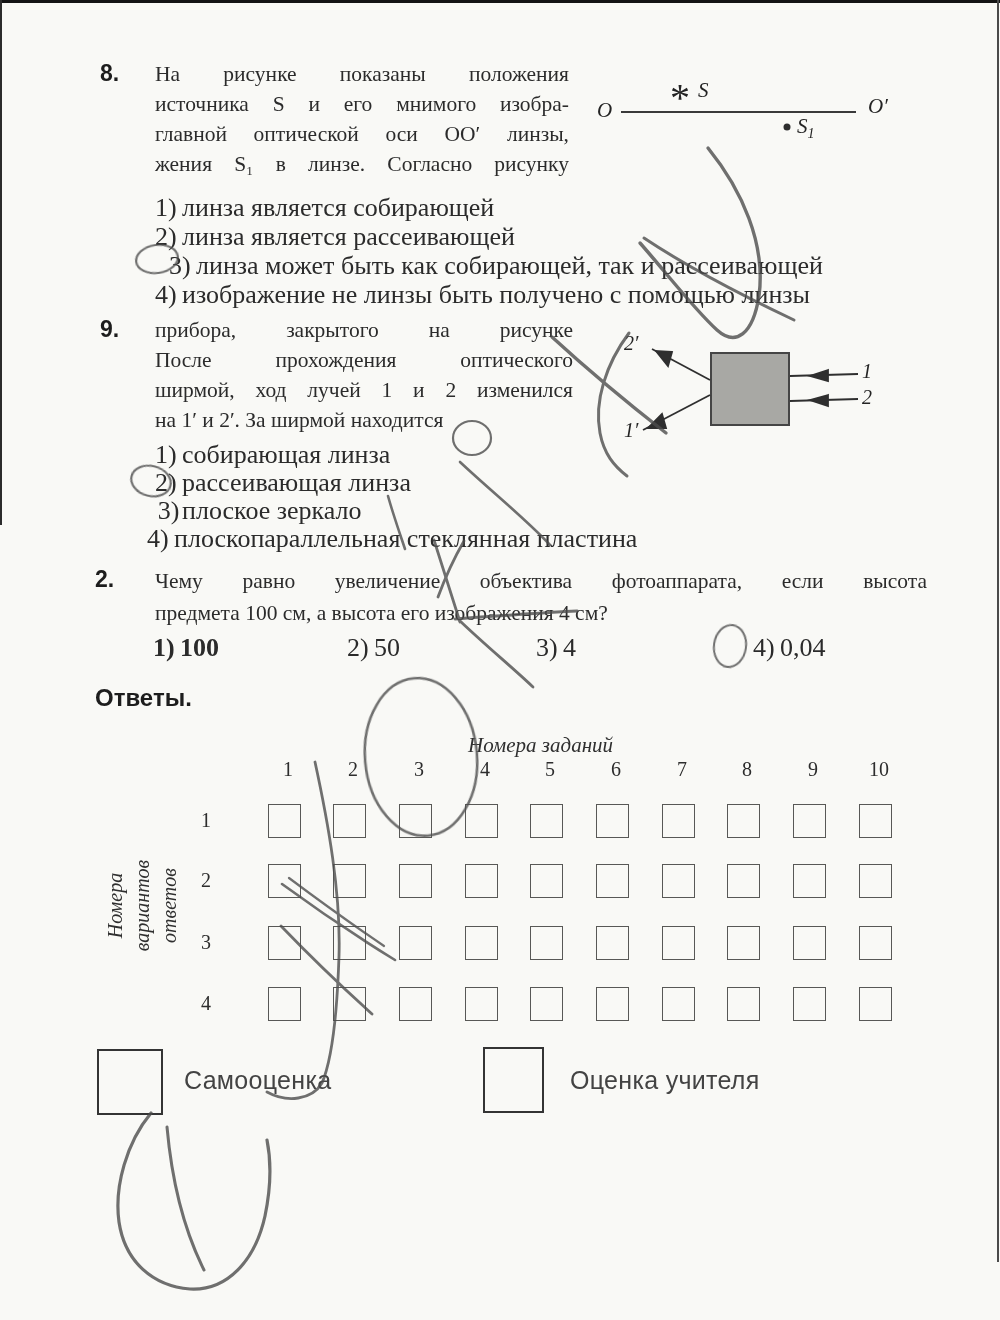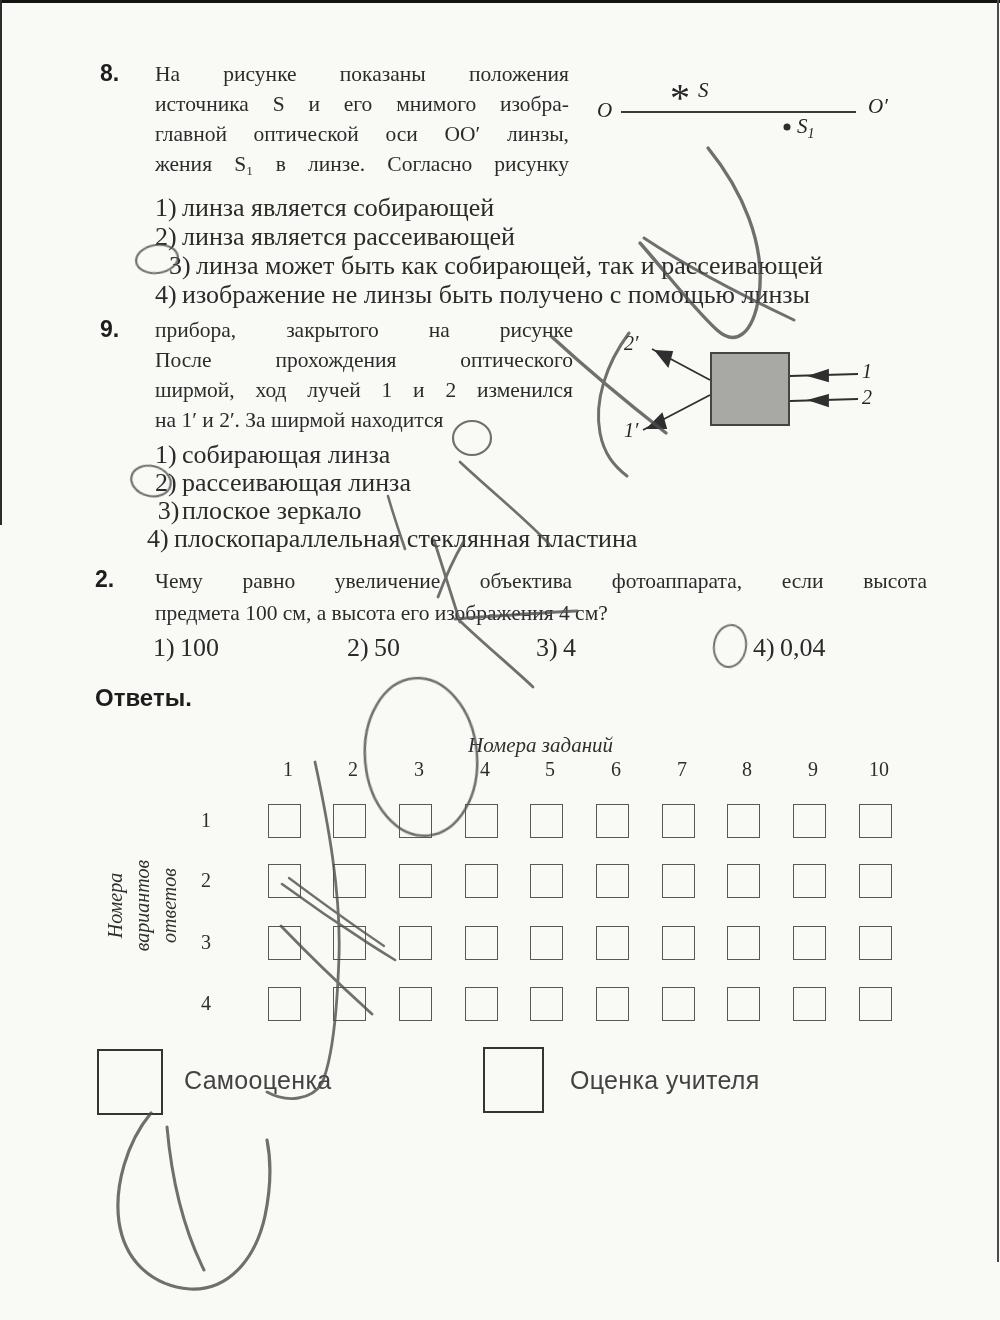--- a/index.html
+++ b/index.html
@@ -69,21 +69,21 @@
   <div class="abs opt" style="left:155px;top:440px;"><span class="onum">1)</span><span>собирающая линза</span></div>
   <div class="abs opt" style="left:155px;top:468px;"><span class="onum">2)</span><span>рассеивающая линза</span></div>
   <div class="abs opt" style="left:155px;top:496px;text-align:center;"><span class="onum">3)</span><span>плоское зеркало</span></div>
   <div class="abs opt" style="left:147px;top:524px;"><span class="onum">4)</span><span>плоскопараллельная стеклянная пластина</span></div>
 
   <div class="abs qnum" style="left:95px;top:566px;">2.</div>
   <div class="abs" style="left:155px;top:565px;width:772px;">
     <div class="jline" style="line-height:32px;">Чему равно увеличение объектива фотоаппарата, если высота</div>
     <div class="nline" style="line-height:32px;">предмета 100 см, а высота его изображения 4 см?</div>
   </div>
-  <div class="abs opt" style="left:153px;top:633px;"><span class="onum">1)</span><span>100</span></div>
+  <div class="abs opt" style="left:153px;top:633px;font-weight:bold;"><span class="onum">1)</span><span>100</span></div>
   <div class="abs opt" style="left:347px;top:633px;"><span class="onum">2)</span><span>50</span></div>
   <div class="abs opt" style="left:536px;top:633px;"><span class="onum">3)</span><span>4</span></div>
   <div class="abs opt" style="left:753px;top:633px;"><span class="onum">4)</span><span>0,04</span></div>
 
   <div class="abs heading" style="left:95px;top:684px;">Ответы.</div>
   <div class="abs gridtitle" style="left:468px;top:733px;">Номера заданий</div>
 
   <div id="col-numbers">
       <div class="abs colnum" style="left: 288px; top: 758px; transform: translateX(-50%);">1</div>
       <div class="abs colnum" style="left: 353px; top: 758px; transform: translateX(-50%);">2</div>

